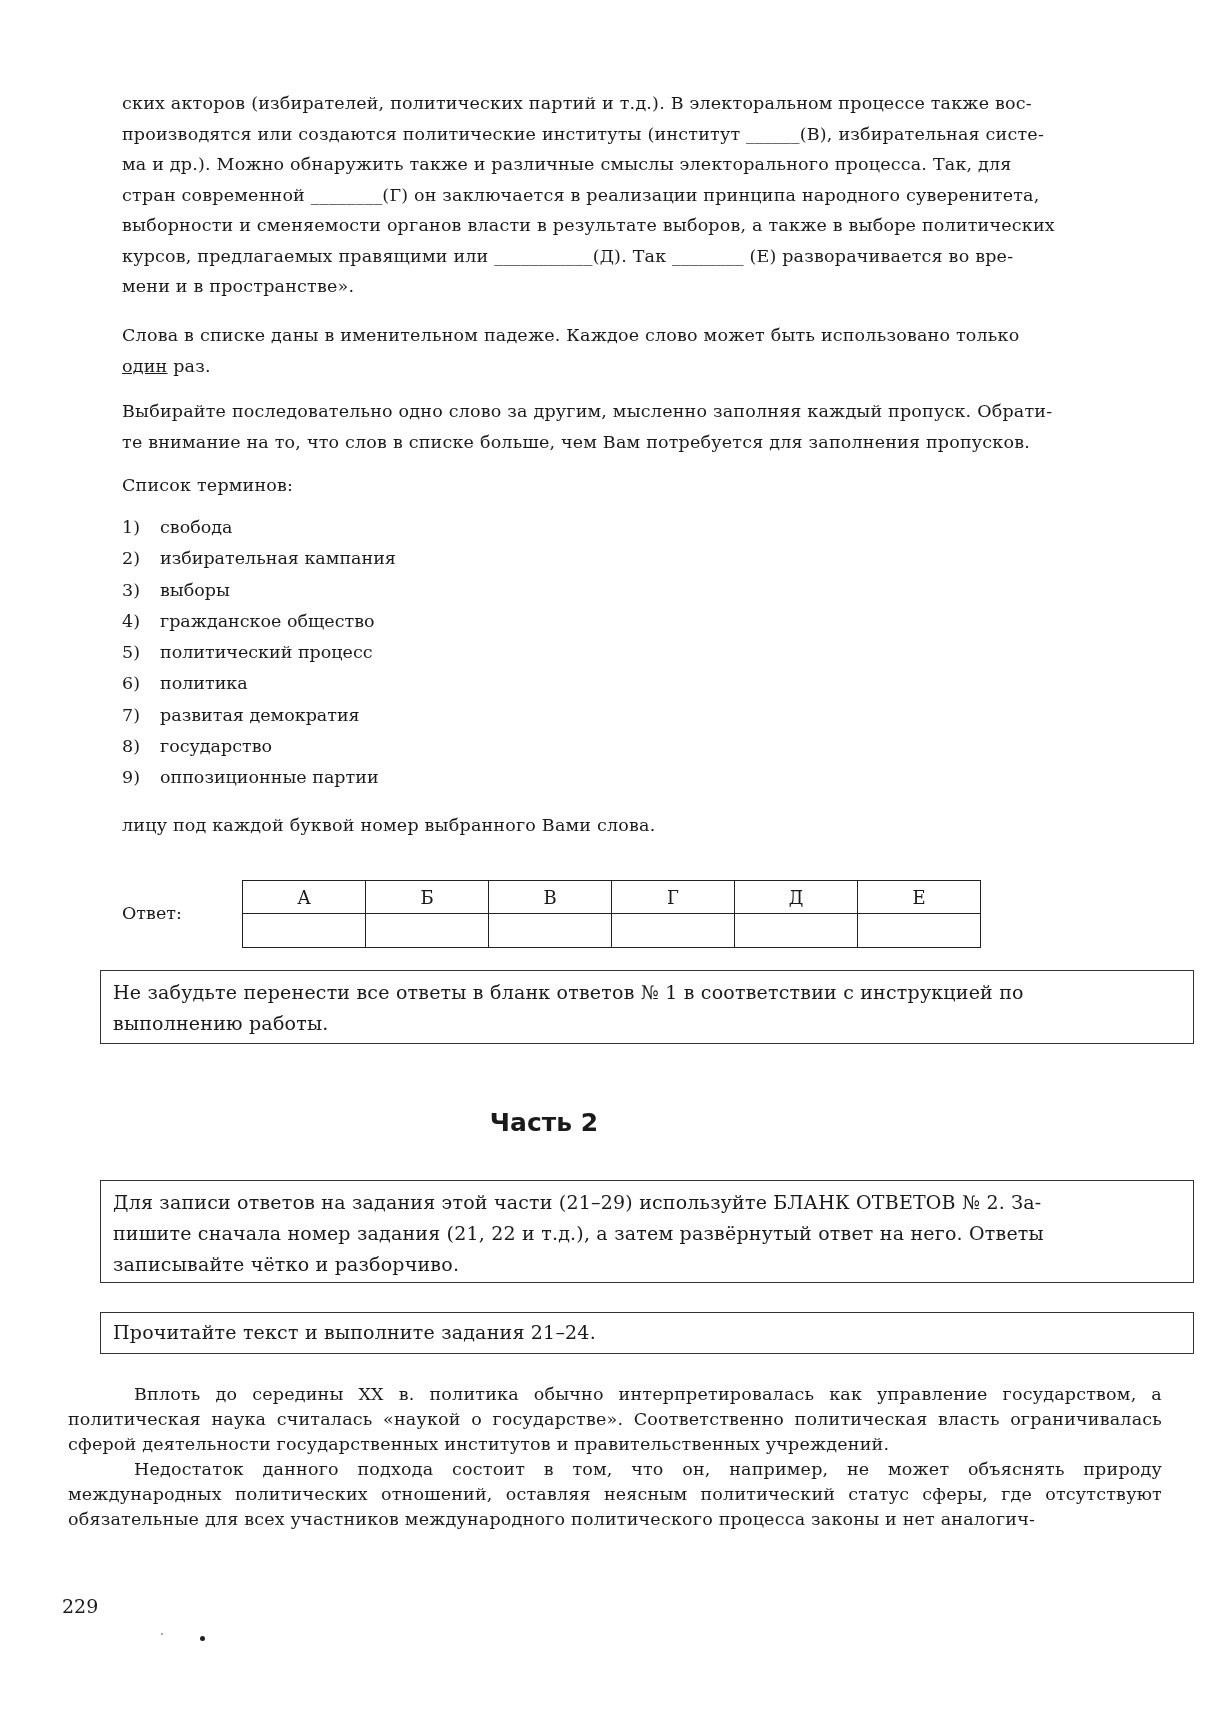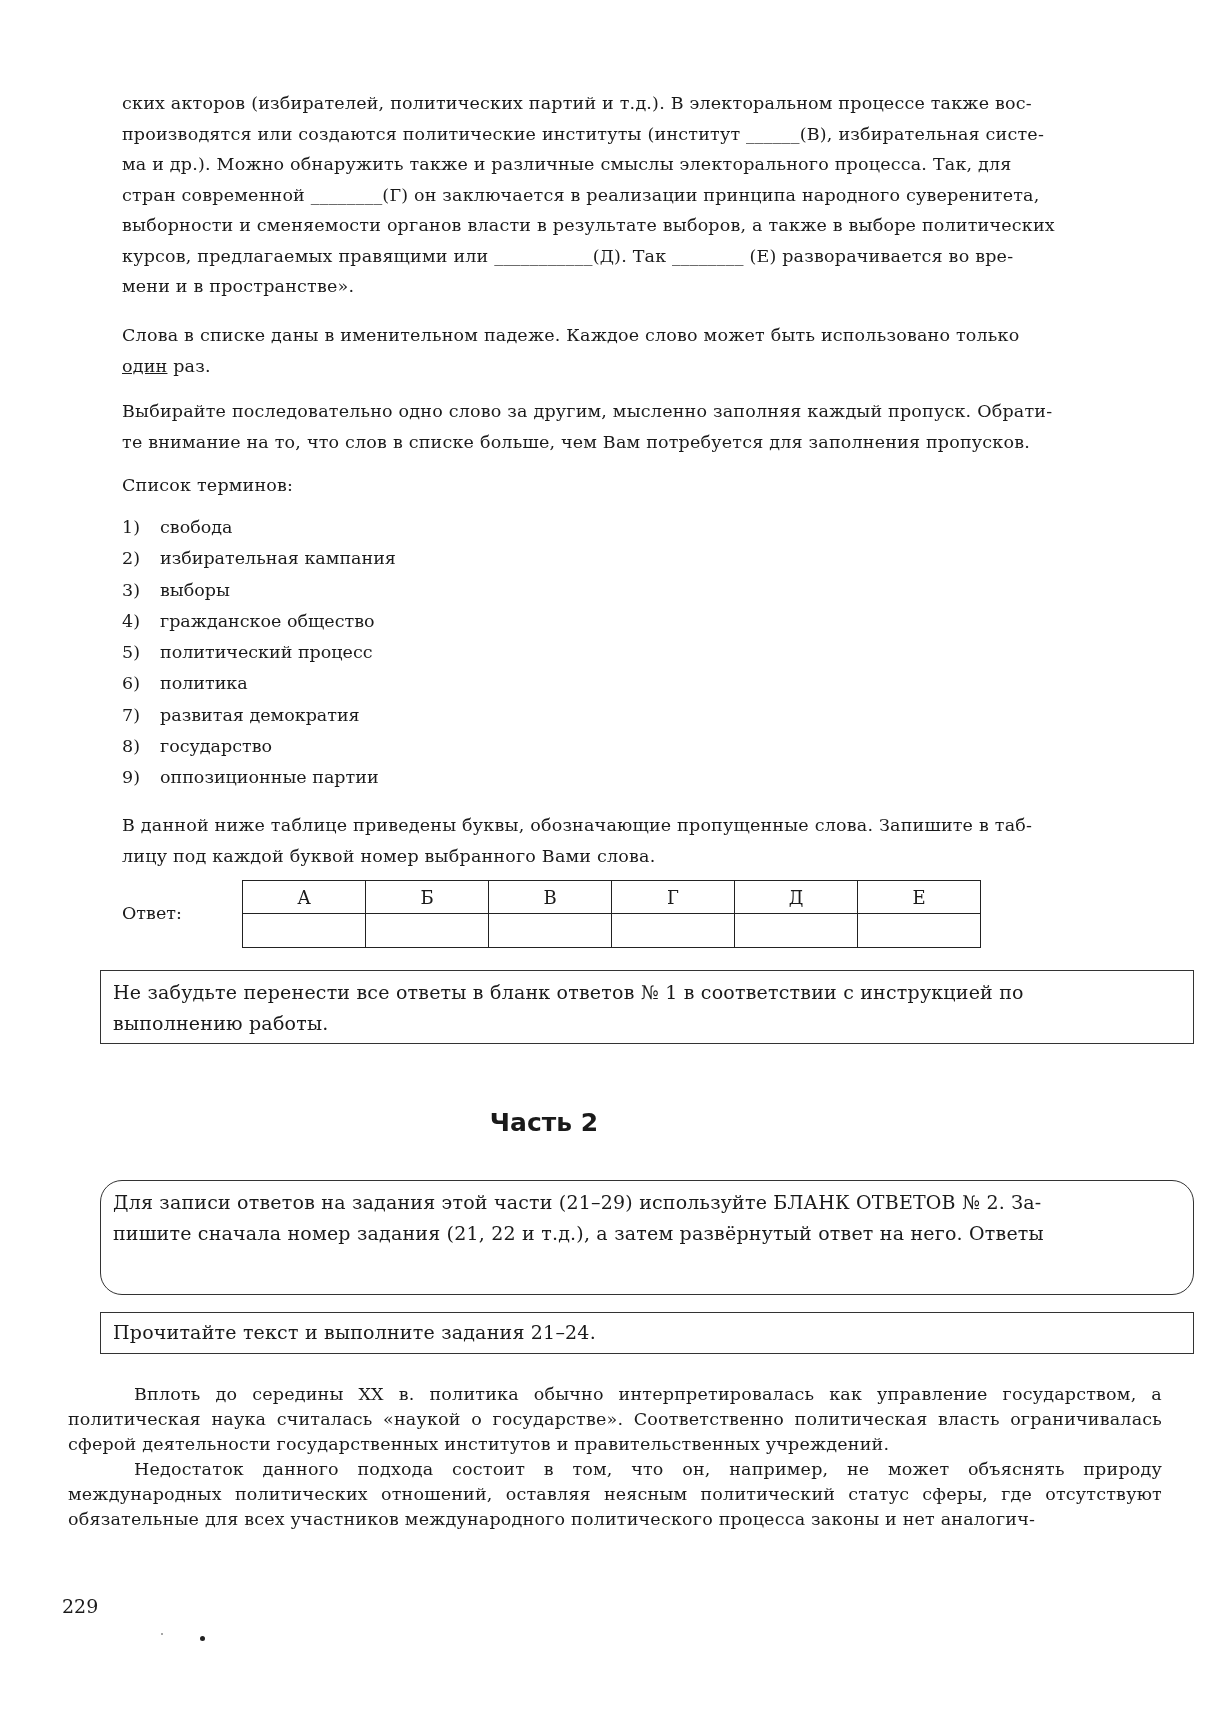--- a/index.html
+++ b/index.html
@@ -86,21 +86,20 @@
       <span class="num">8)</span>
       <span>государство</span>
     </div>
   <div class="item">
       <span class="num">9)</span>
       <span>оппозиционные партии</span>
     </div>
 </div>
 
 <div class="para" style="top:810px;">
-  <p>В данной ниже таблице приведены буквы, обозначающие пропущенные слова. Запишите в таб-</p>
   <p>лицу под каждой буквой номер выбранного Вами слова.</p>
 </div>
 
 <div class="answer-label">Ответ:</div>
 <table class="ans">
   <tbody>
       <tr class="h">
     <td>А</td>
     <td>Б</td>
     <td>В</td>
@@ -119,23 +118,24 @@
 </tbody>
   </table>
 
 <div class="box" style="top:970px; height:74px;">
   <div>Не забудьте перенести все ответы в бланк ответов № 1 в соответствии с инструкцией по</div>
   <div>выполнению работы.</div>
 </div>
 
 <div class="title">Часть 2</div>
 
-<div class="box" style="top:1180px; height:115px;border-radius:22px;">
+<div class="box" style="top:1180px; height:103px;">
   <div>Для записи ответов на задания этой части (21–29) используйте БЛАНК ОТВЕТОВ № 2. За-</div>
   <div>пишите сначала номер задания (21, 22 и т.д.), а затем развёрнутый ответ на него. Ответы</div>
+  <div>записывайте чётко и разборчиво.</div>
 </div>
 
 <div class="box" style="top:1312px; height:42px; padding-top:4px;">Прочитайте текст и выполните задания 21–24.</div>
 
 <div class="body2" style="top:1382px;">
   <p>Вплоть до середины XX в. политика обычно интерпретировалась как управление государством, а политическая наука считалась «наукой о государстве». Соответственно политическая власть ограничивалась сферой деятельности государственных институтов и правительственных учреждений.</p>
   <p>Недостаток данного подхода состоит в том, что он, например, не может объяснять природу международных политических отношений, оставляя неясным политический статус сферы, где отсутствуют обязательные для всех участников международного политического процесса законы и нет аналогич-</p>
 </div>
 
 <div class="pagenum">229</div>

